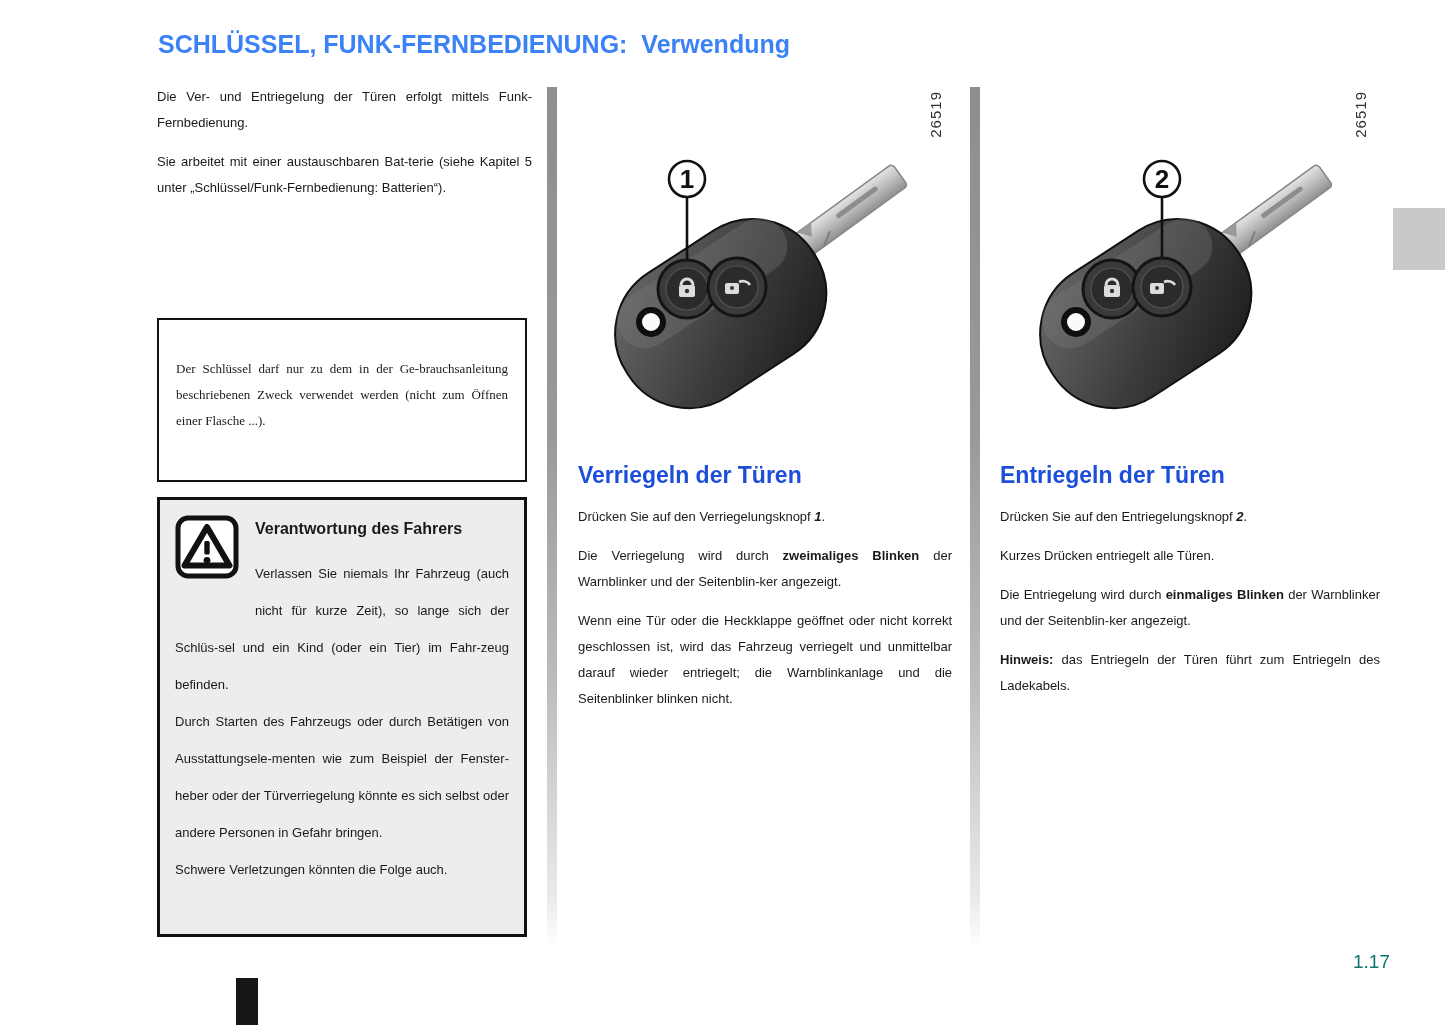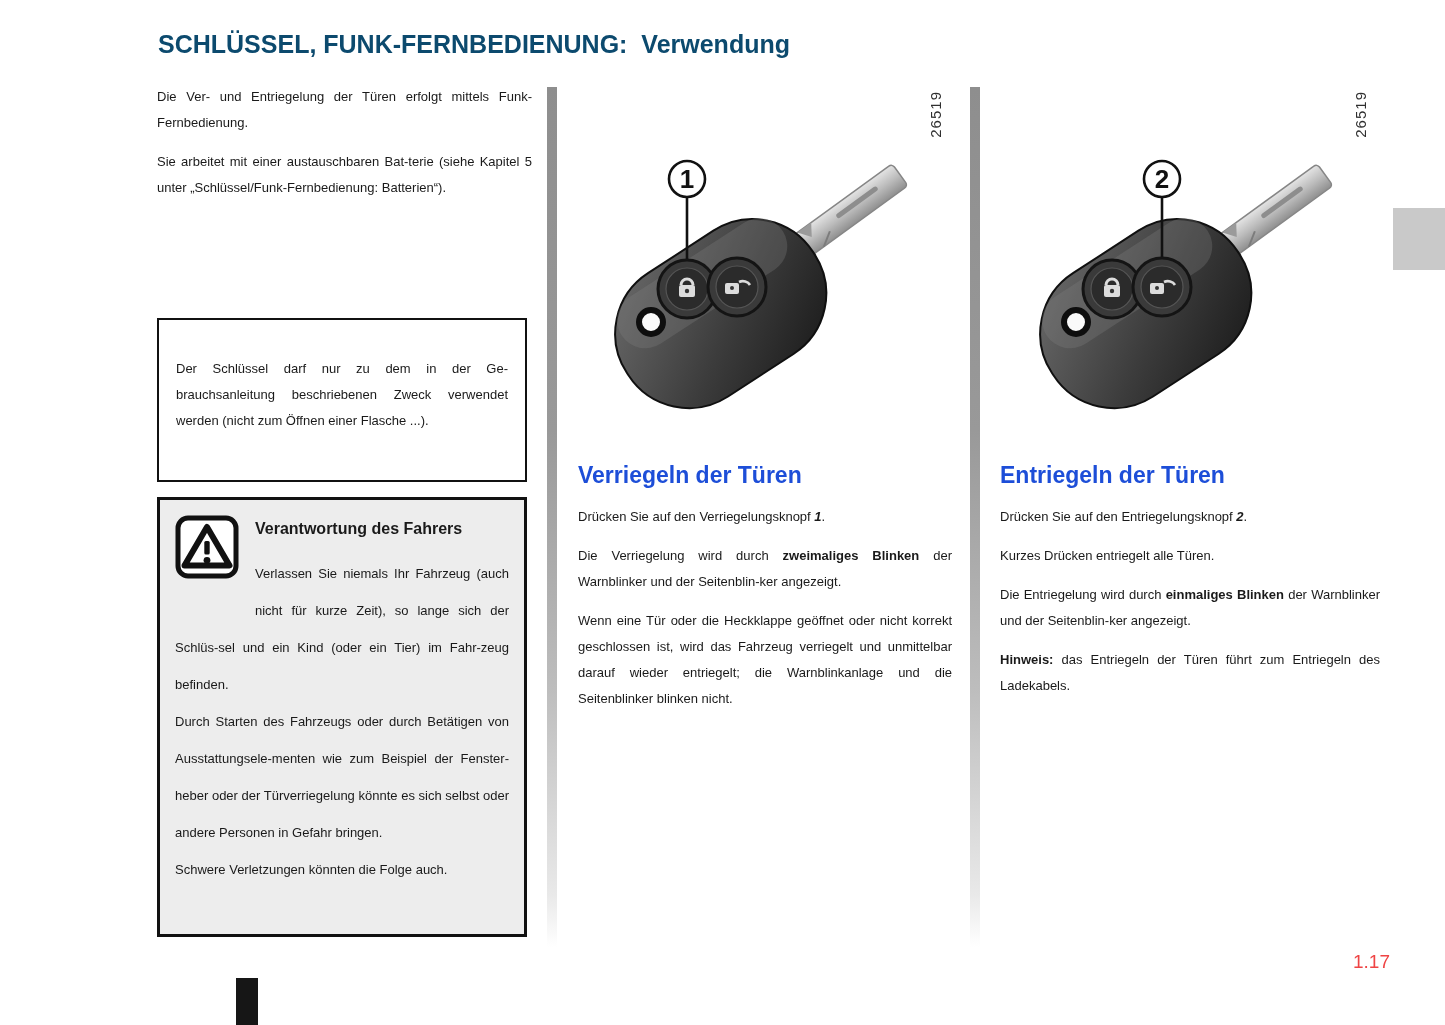--- a/index.html
+++ b/index.html
@@ -2,29 +2,29 @@
 <html lang="de"><head>
 <meta charset="utf-8">
 <style>
   html,body{margin:0;padding:0;background:#fff;}
   .page{
     position:relative;width:1445px;height:1025px;background:#ffffff;
     color:#1a1a1a;font-family:"Liberation Sans",sans-serif;overflow:hidden;
   }
   .page-title{
     position:absolute;left:158px;top:30px;margin:0;
-    font-size:25px;font-weight:bold;letter-spacing:0;white-space:pre-wrap;color:#0c4a6e;
+    font-size:25px;font-weight:bold;letter-spacing:0;white-space:pre-wrap;color:#3b82f6;
   }
   p{margin:0 0 13px 0;font-size:13px;line-height:26px;text-align:justify;}
   .col-left{position:absolute;left:157px;top:84px;width:375px;}
   .note-box{
     position:absolute;left:157px;top:318px;width:370px;height:164px;
     border:2px solid #111;box-sizing:border-box;background:#fff;padding:36px 17px 0 17px;
   }
-  .note-box p{margin:0;}
+  .note-box p{margin:0;font-family:Liberation Serif, serif;}
   .warn-box{
     position:absolute;left:157px;top:497px;width:370px;height:440px;
     border:3px solid #111;box-sizing:border-box;background:#ededed;padding:13px 15px;
   }
   .warn-icon{float:left;width:64px;height:64px;margin:2px 16px 46px 0;}
   .warn-title{font-size:16px;font-weight:bold;margin:3px 0 13px 0;line-height:26px;}
   .warn-box p{margin:0;line-height:37px;}
   .section{position:absolute;top:462px;}
   .sec-mid{left:578px;width:374px;}
   .sec-right{left:1000px;width:380px;}
@@ -36,21 +36,21 @@
   }
   .d1{left:547px;} .d2{left:970px;}
   .figure{position:absolute;top:88px;width:400px;height:335px;}
   .f1{left:560px;} .f2{left:985px;}
   .figref{
     position:absolute;top:3px;right:16px;font-size:15px;color:#2f2f2f;
     writing-mode:vertical-rl;transform:rotate(180deg);letter-spacing:1px;
   }
   .key-svg{position:absolute;left:0;top:0;width:400px;height:335px;}
   .side-tab{position:absolute;left:1393px;top:208px;width:52px;height:62px;background:#c9c9c9;}
-  .page-num{position:absolute;left:1280px;top:951px;width:110px;text-align:right;font-size:19px;color:#ef4444;}
+  .page-num{position:absolute;left:1280px;top:951px;width:110px;text-align:right;font-size:19px;color:#0f766e;}
   .bottom-mark{position:absolute;left:236px;top:978px;width:22px;height:47px;background:#161616;}
 </style>
 </head>
 <body>
 
 <div class="page">
 
   <h1 class="page-title">SCHLÜSSEL, FUNK-FERNBEDIENUNG:  Verwendung</h1>
 
   <div class="col-left">

